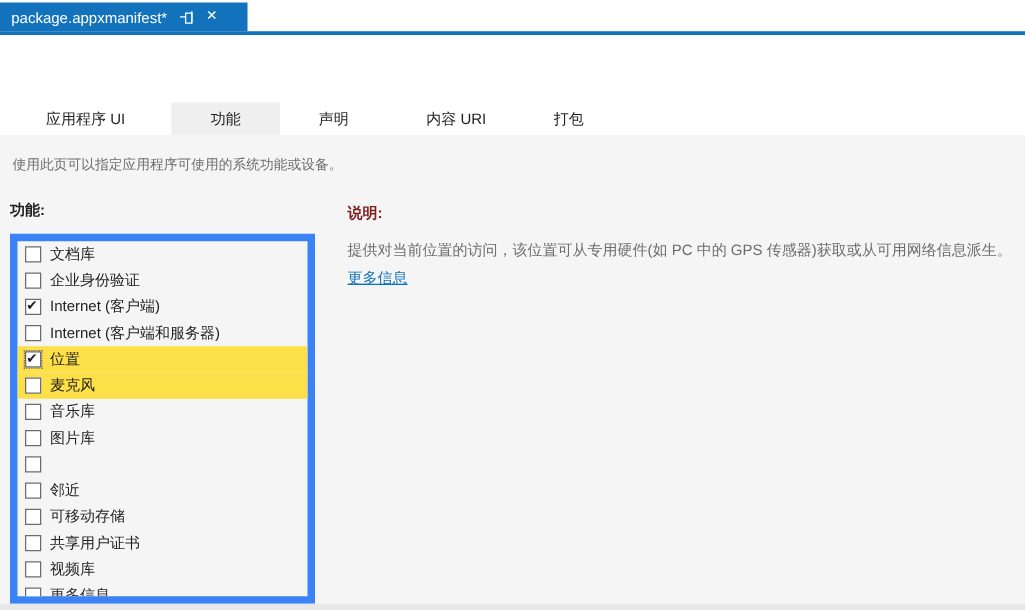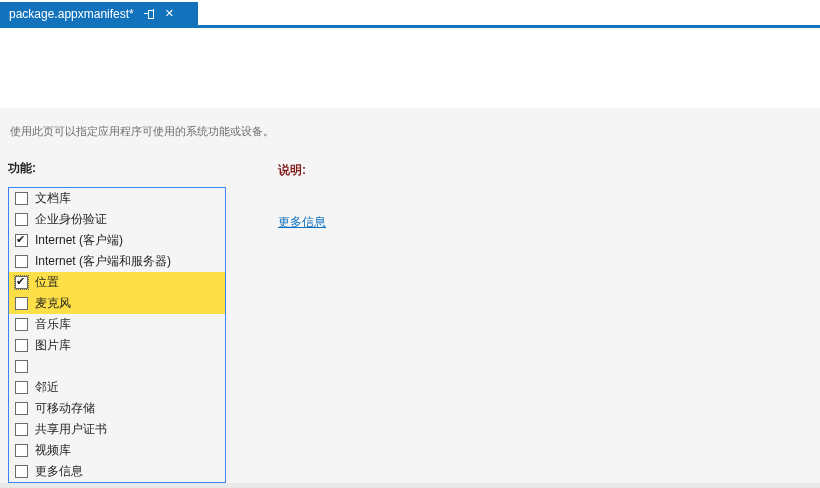--- a/index.html
+++ b/index.html
@@ -30,22 +30,22 @@
   .nav-tab:nth-child(3){ width:86px; }
   .nav-tab:nth-child(4){ width:110px; }
   .nav-tab:nth-child(5){ width:70px; }
   .nav-tab.selected { background:#efefef; }
 
   
   .content-area { position:absolute; left:0; top:108px; width:820px; height:380px; background:#f5f5f5; }
   .page-hint { position:absolute; left:10px; top:16px; font-size:11px; color:#6d6d6d; }
   .cap-label { position:absolute; left:8px; top:52px; font-size:12px; font-weight:bold; color:#1e1e1e; }
 
-  .cap-list { position:absolute; left:8px; top:79px; width:218px; height:296px;
-              border:1px solid #3b82f6; background:transparent; overflow:hidden; }
+  .cap-list { position:absolute; left:8px; top:79px; width:244px; height:296px;
+              border:6px solid #3b82f6; background:transparent; overflow:hidden; }
   .cap-row { height:21px; display:flex; align-items:center; padding-left:6px; cursor:default; }
   .cap-row.selected, .cap-row.hover { background:#fde047; }
   .cb { width:13px; height:13px; min-width:13px; border:1px solid #6b6b6b; background:#ffffff;
         margin-right:7px; position:relative; cursor:pointer; }
   .cb.checked::after { content:"\2714"; position:absolute; left:0; top:-2px; font-size:11px; color:#1e1e1e; }
   .cb.focused { outline:1px dotted #666666; }
   .cap-row-label { font-size:12px; color:#1e1e1e; white-space:nowrap; }
 
   
   .desc-label { position:absolute; left:278px; top:54px; font-size:12px; font-weight:bold; color:#7f1d1d; }
@@ -64,20 +64,37 @@
   <div class="doc-tab">
     <span class="doc-tab-title">package.appxmanifest*</span>
     <span class="pin-icon">
         <i></i>
       </span>
     <span class="close-icon">✕</span>
   </div>
   <div class="doc-tab-underline"></div>
 
 
+  <div class="nav-tabs">
+      <div class="nav-tab">
+      <span>应用程序 UI</span>
+    </div>
+      <div class="nav-tab selected">
+      <span>功能</span>
+    </div>
+      <div class="nav-tab">
+      <span>声明</span>
+    </div>
+      <div class="nav-tab">
+      <span>内容 URI</span>
+    </div>
+      <div class="nav-tab">
+      <span>打包</span>
+    </div>
+    </div>
 
   <div class="content-area">
     <div class="page-hint">使用此页可以指定应用程序可使用的系统功能或设备。</div>
     <div class="cap-label">功能:</div>
 
     <div class="cap-list">
         <div class="cap-row">
         <span class="cb"></span>
         <span class="cap-row-label">文档库</span>
       </div>
@@ -128,18 +145,19 @@
         <span class="cb"></span>
         <span class="cap-row-label">视频库</span>
       </div>
         <div class="cap-row">
         <span class="cb"></span>
         <span class="cap-row-label">更多信息</span>
       </div>
       </div>
 
     <div class="desc-label">说明:</div>
+    <div class="desc-text">提供对当前位置的访问，该位置可从专用硬件(如 PC 中的 GPS 传感器)获取或从可用网络信息派生。</div>
     <a class="desc-link">更多信息</a>
   </div>
 
   <div class="hscroll"></div>
 
 </div>
 
 </body></html>

